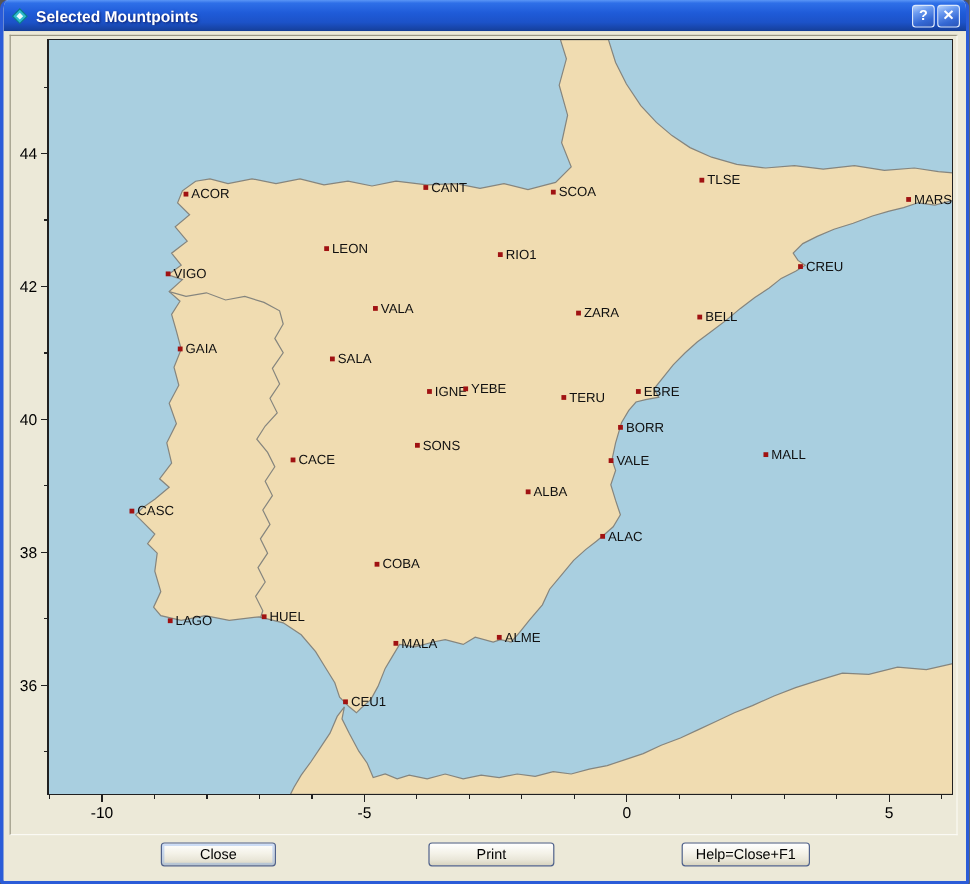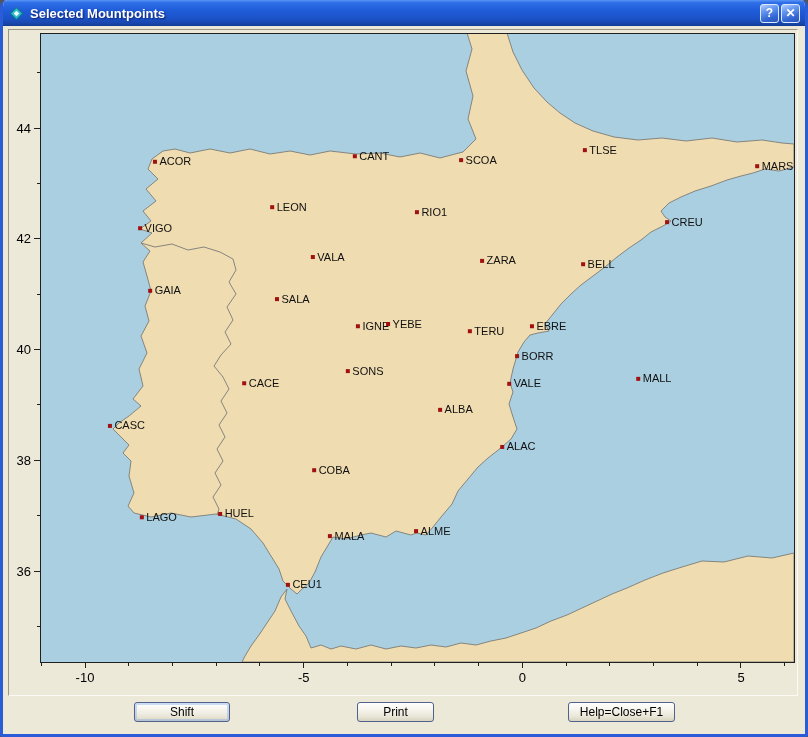--- a/index.html
+++ b/index.html
@@ -224,18 +224,18 @@
             <line x1="40" y1="238.75" x2="34" y2="238.75" class="tick"></line>
             <text x="31" y="243.25" class="axis-label" text-anchor="end">42</text>
             <line x1="40" y1="183.375" x2="36.5" y2="183.375" class="tick"></line>
             <line x1="40" y1="128" x2="34" y2="128" class="tick"></line>
             <text x="31" y="132.5" class="axis-label" text-anchor="end">44</text>
             <line x1="40" y1="72.625" x2="36.5" y2="72.625" class="tick"></line>
           </g>
       </svg>
     </div>
 
-    <button class="btn default" style="left:131px; width:96px;">Shift</button>
-    <button class="btn" style="left:354px; width:77px;">Print</button>
+    <button class="btn default" style="left:131px; width:96px;">Close</button>
+    <button class="btn" style="left:354px; width:105px;">Print</button>
     <button class="btn" style="left:565px; width:107px;">Help=Close+F1</button>
 
   </div>
 </div>
 
 </body></html>

